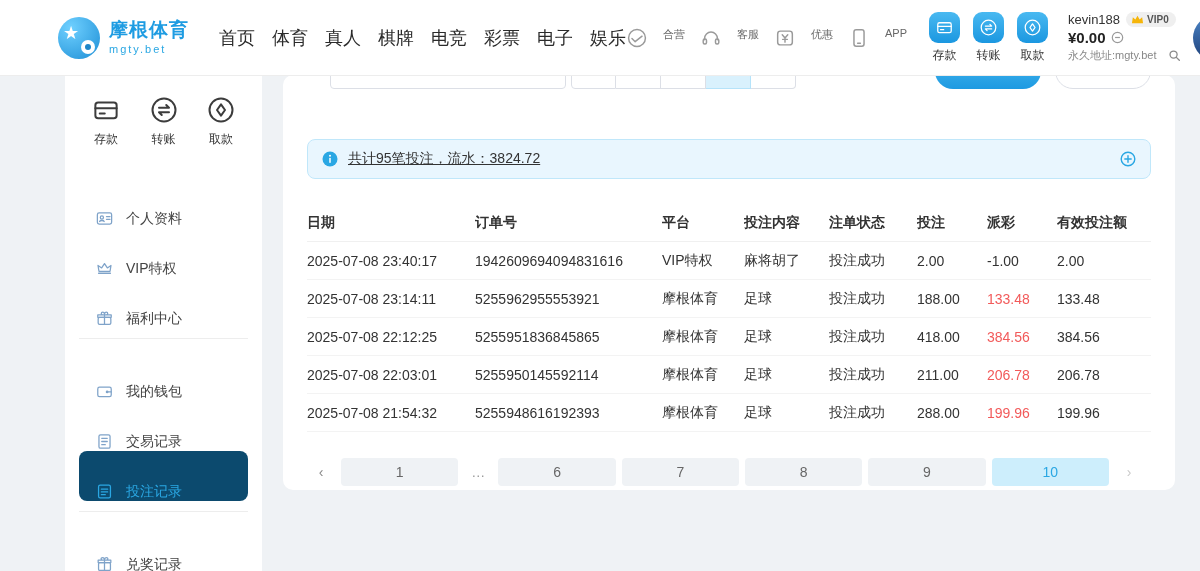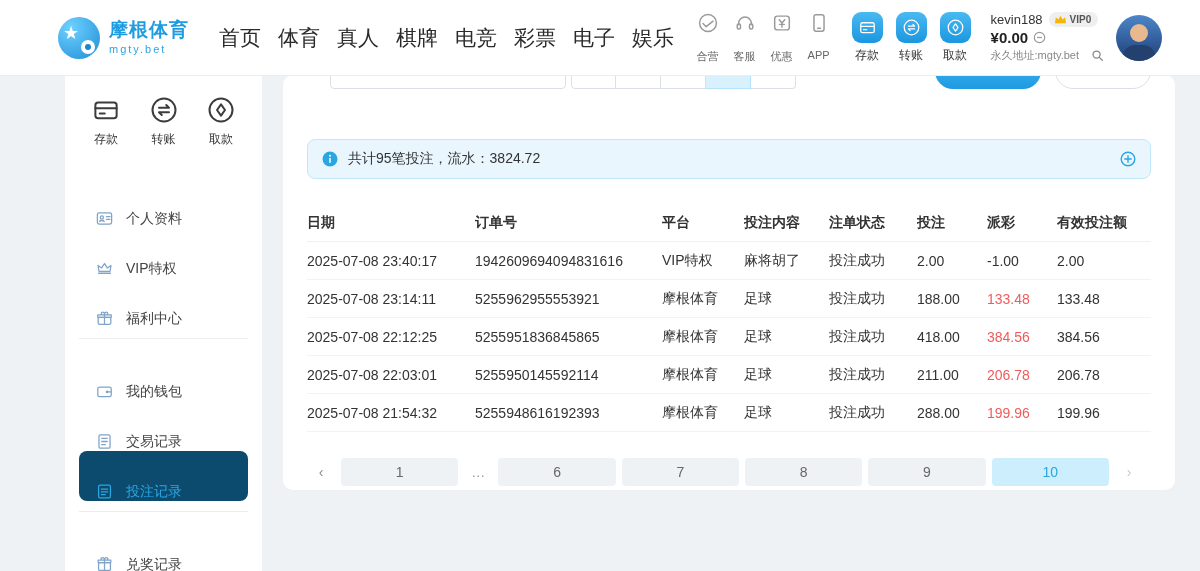--- a/index.html
+++ b/index.html
@@ -12,24 +12,24 @@
            padding:0 38px 0 58px; box-sizing:border-box; box-shadow:0 1px 0 #ededed; position:relative; z-index:2; }
   .logo { display:flex; align-items:center; gap:9px; flex:none; cursor:pointer; }
   .logo-badge { width:42px; height:42px; border-radius:50%; background:radial-gradient(circle at 30% 25%,#6fd0ff,#1e8fd6); position:relative; flex:none; }
   .logo-badge .star { position:absolute; left:5px; top:5px; color:#fff; font-size:18px; }
   .logo-badge .ball { position:absolute; right:5px; bottom:5px; width:14px; height:14px; border-radius:50%; background:#fff; }
   .logo-badge .ball::after { content:""; position:absolute; inset:4px; border-radius:50%; background:#1e86c8; }
   .logo-title { font-size:19px; font-weight:700; color:#1e9ce2; line-height:1.1; letter-spacing:1px; }
   .logo-sub { font-size:11px; color:#2aa7e3; letter-spacing:2px; margin-top:2px; }
 
   nav { display:flex; gap:17px; margin-left:30px; flex:none; }
-  .nav-item { font-size:21px; color:#2b2b2b; font-weight:500; cursor:pointer; white-space:nowrap; }
+  .nav-item { font-size:18px; color:#2b2b2b; font-weight:500; cursor:pointer; white-space:nowrap; }
 
   .quick-icons { margin-left:auto; display:flex; gap:15px; flex:none; }
-  .qitem { display:flex; flex-direction:column; gap:15px; cursor:pointer; }
+  .qitem { display:flex; flex-direction:row; gap:15px; cursor:pointer; }
   .qitem .icon { width:22px; height:22px; color:#9a9a9a; }
   .qlabel { font-size:11px; color:#666; }
 
   .wallet-actions { display:flex; gap:13px; margin-left:22px; flex:none; }
   .witem { display:flex; flex-direction:column; align-items:center; gap:4px; cursor:pointer; }
   .wbadge { width:31px; height:31px; border-radius:9px; background:linear-gradient(180deg,#49b9f1,#1b97e0);
             display:flex; align-items:center; justify-content:center; color:#fff; }
   .wbadge .icon { width:19px; height:19px; }
   .wlabel { font-size:12px; color:#333; }
 
@@ -76,21 +76,21 @@
   .f-seg .seg { width:45px; height:36px; border:1px solid #dcdfe6; border-left:none; box-sizing:border-box; background:#fff; cursor:pointer; }
   .f-seg .seg:first-child { border-left:1px solid #dcdfe6; border-radius:4px 0 0 4px; }
   .f-seg .seg:last-child { border-radius:0 4px 4px 0; }
   .f-seg .seg.active { background:#d9f1fd; border-color:#b5e3fa; }
   .f-btn-primary { position:absolute; left:652px; top:0; width:106px; height:36px; border-radius:18px;
                    background:linear-gradient(180deg,#49b9f1,#1e9ae1); border:none; cursor:pointer; }
   .f-btn-plain { position:absolute; left:772px; top:0; width:96px; height:36px; border-radius:18px;
                  background:#fff; border:1px solid #dcdfe6; box-sizing:border-box; cursor:pointer; }
 
   .summary { margin-top:50px; height:40px; display:flex; align-items:center; gap:10px; background:#e9f6fe;
-             border:1px solid #c0e7fa; border-radius:8px; padding:0 14px; font-size:14px; color:#333; box-sizing:border-box; }
+             border:1px solid #c0e7fa; border-radius:8px; padding:0 14px; font-size:14px; color:#333; box-sizing:border-box;text-decoration:underline; }
   .summary .icon { width:16px; height:16px; flex:none; display:inline-flex; }
   .summary .plus { margin-left:auto; cursor:pointer; }
 
   .thead, .tr { display:grid; grid-template-columns:168px 187px 82px 85px 88px 70px 70px 1fr; align-items:center; }
   .thead { margin-top:26px; height:36px; font-size:14px; font-weight:700; color:#333; border-bottom:1px solid #f0f0f0; }
   .tr { height:37px; border-bottom:1px solid #f3f3f3; font-size:14px; color:#333; }
   .td, .th { white-space:nowrap; overflow:hidden; text-overflow:ellipsis; padding-right:8px; }
   .td.red { color:#f25a5a; }
 
   .pagination { margin-top:26px; display:flex; justify-content:flex-end; align-items:center; gap:6px;

